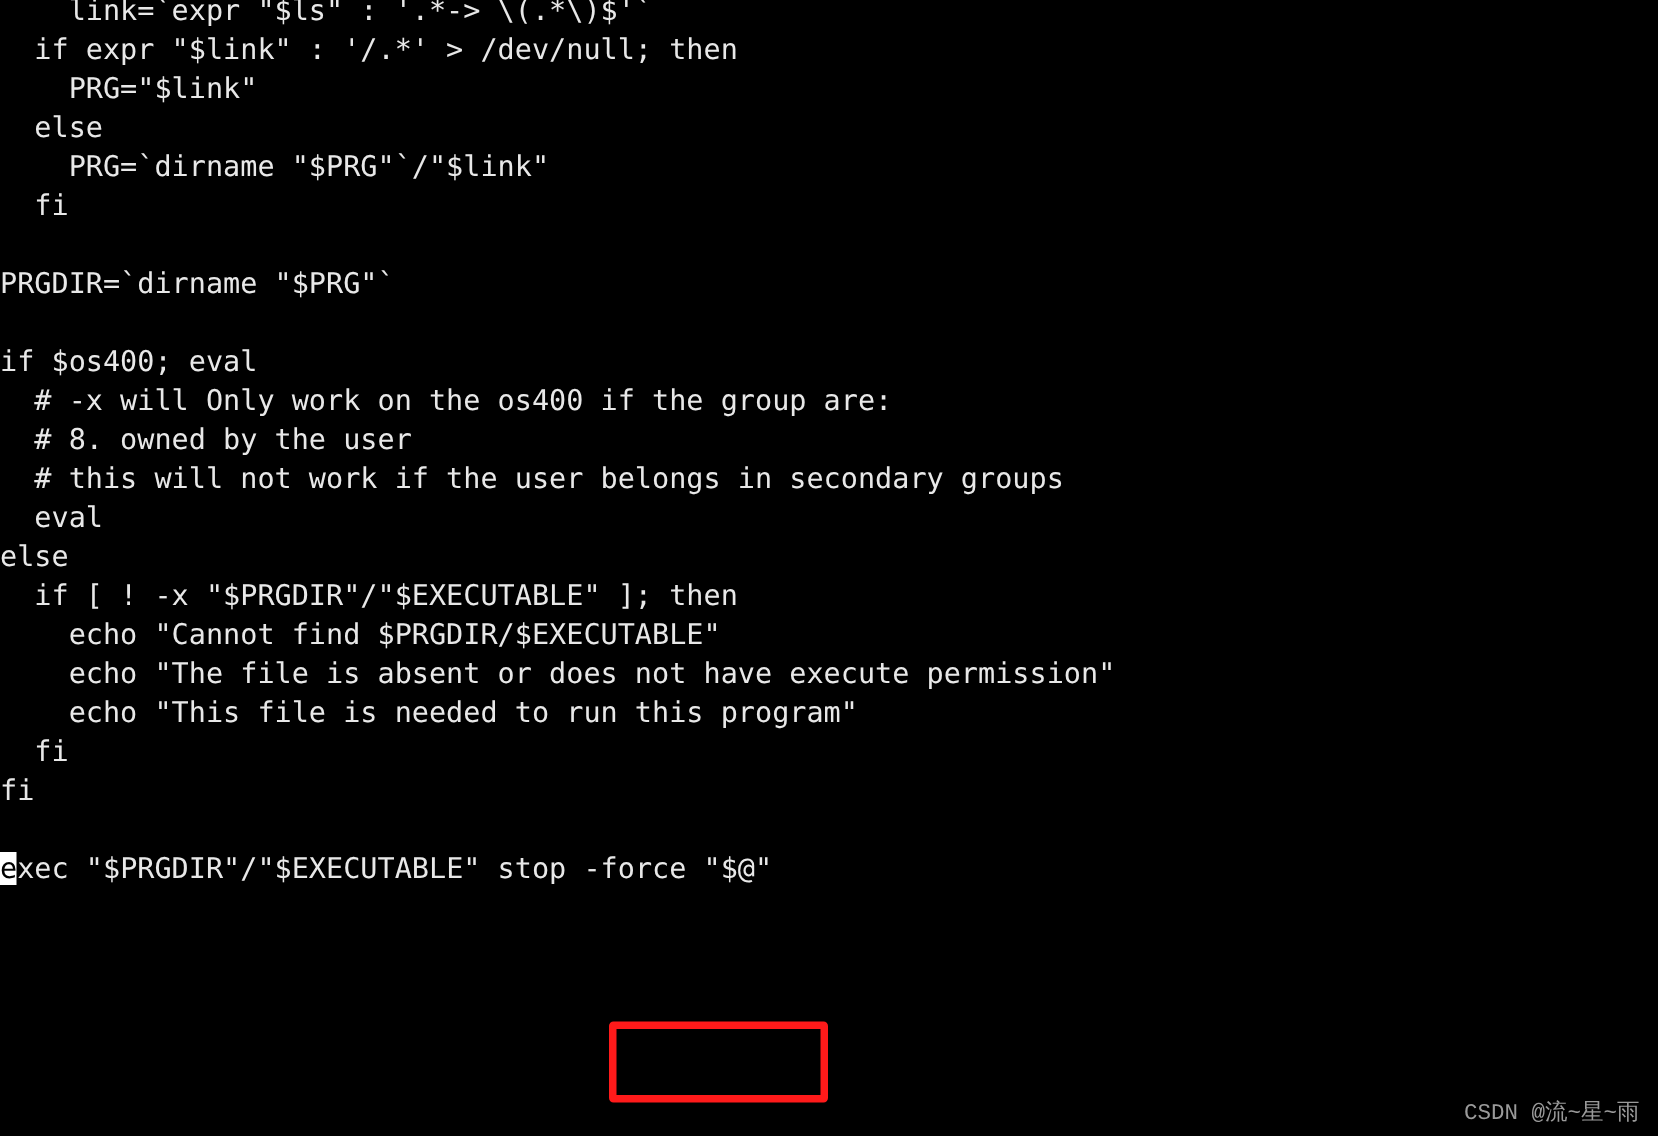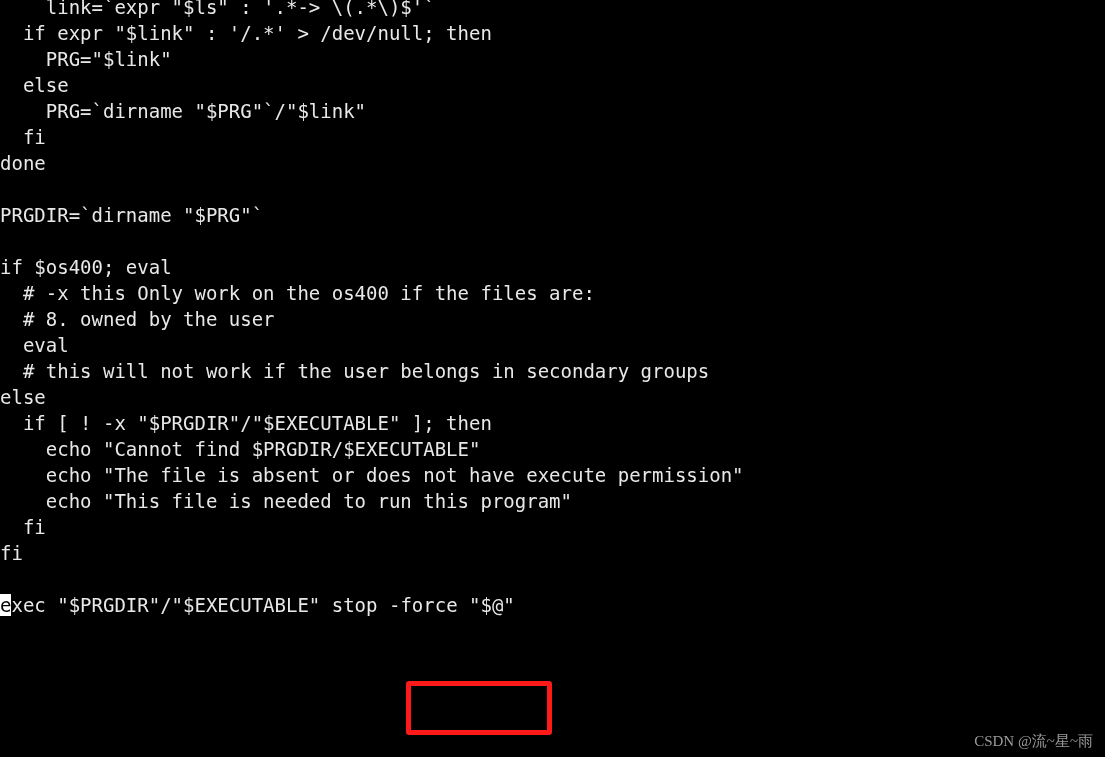--- a/index.html
+++ b/index.html
@@ -67,49 +67,48 @@
     border: 5px solid #ff1a1a;
     border-radius: 3px;
     background: transparent;
     pointer-events: none;
   }
 
   #watermark {
     position: absolute;
     right: 12px;
     bottom: 6px;
-    font-family: Liberation Serif, serif;
+    font-family: Liberation Mono, monospace;
     font-size: 15px;
     color: #a8a8a8;
     white-space: pre;
     opacity: 0.92;
   }
 </style>
 </head>
 <body>
 
 <div id="terminal">
 
   <div id="code-area">
 
     <div class="code-line">    link=`expr "$ls" : '.*-&gt; \(.*\)$'`</div>
     <div class="code-line">  if expr "$link" : '/.*' &gt; /dev/null; then</div>
     <div class="code-line">    PRG="$link"</div>
     <div class="code-line">  else</div>
     <div class="code-line">    PRG=`dirname "$PRG"`/"$link"</div>
     <div class="code-line">  fi</div>
-    <div class="code-line">done</div>
     <div class="code-line blank"></div>
     <div class="code-line">PRGDIR=`dirname "$PRG"`</div>
     <div class="code-line blank"></div>
     <div class="code-line">if $os400; eval</div>
-    <div class="code-line">  # -x this Only work on the os400 if the files are:</div>
+    <div class="code-line">  # -x will Only work on the os400 if the group are:</div>
     <div class="code-line">  # 8. owned by the user</div>
+    <div class="code-line">  # this will not work if the user belongs in secondary groups</div>
     <div class="code-line">  eval</div>
-    <div class="code-line">  # this will not work if the user belongs in secondary groups</div>
     <div class="code-line">else</div>
     <div class="code-line">  if [ ! -x "$PRGDIR"/"$EXECUTABLE" ]; then</div>
     <div class="code-line">    echo "Cannot find $PRGDIR/$EXECUTABLE"</div>
     <div class="code-line">    echo "The file is absent or does not have execute permission"</div>
     <div class="code-line">    echo "This file is needed to run this program"</div>
     <div class="code-line">  fi</div>
     <div class="code-line">fi</div>
     <div class="code-line blank"></div>
 
     <div class="code-line"><span class="cursor-char">e</span><span>xec "$PRGDIR"/"$EXECUTABLE" stop </span><span>-force "$@"</span></div>

